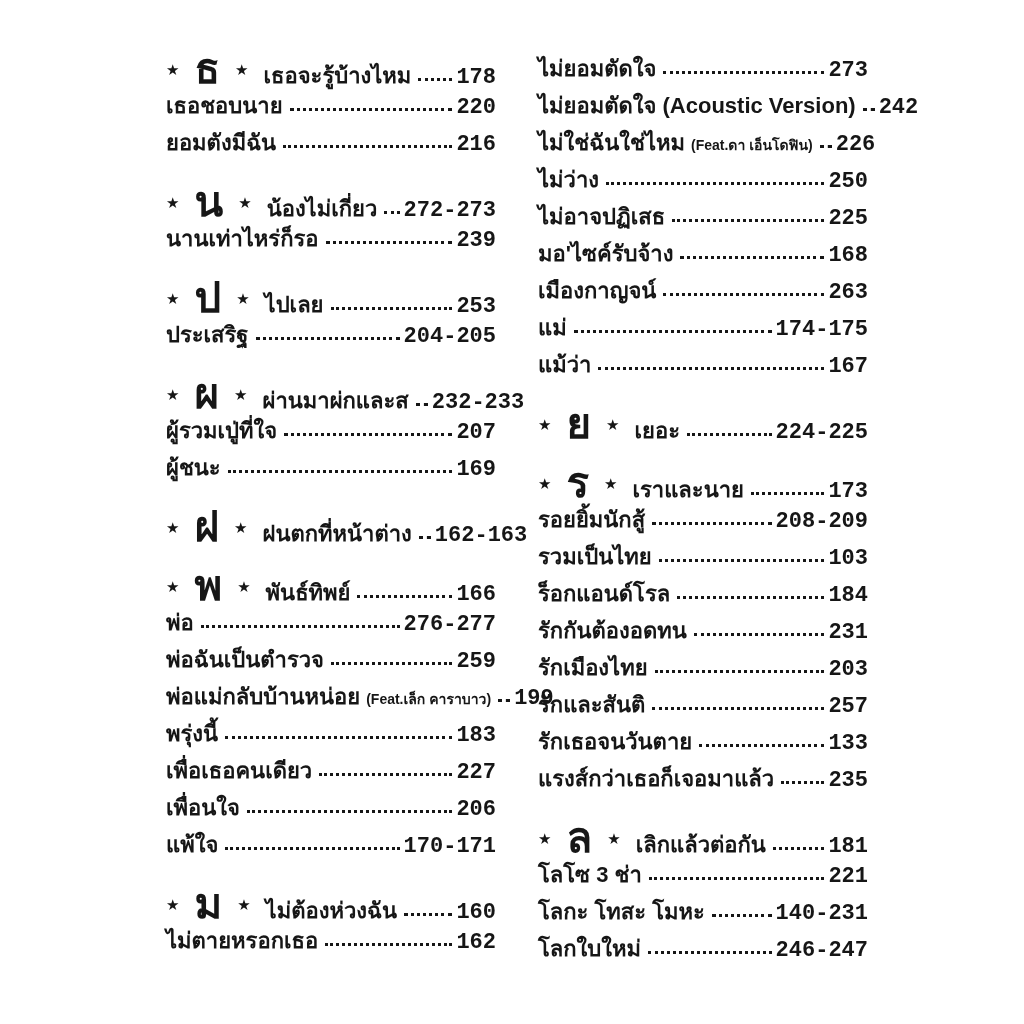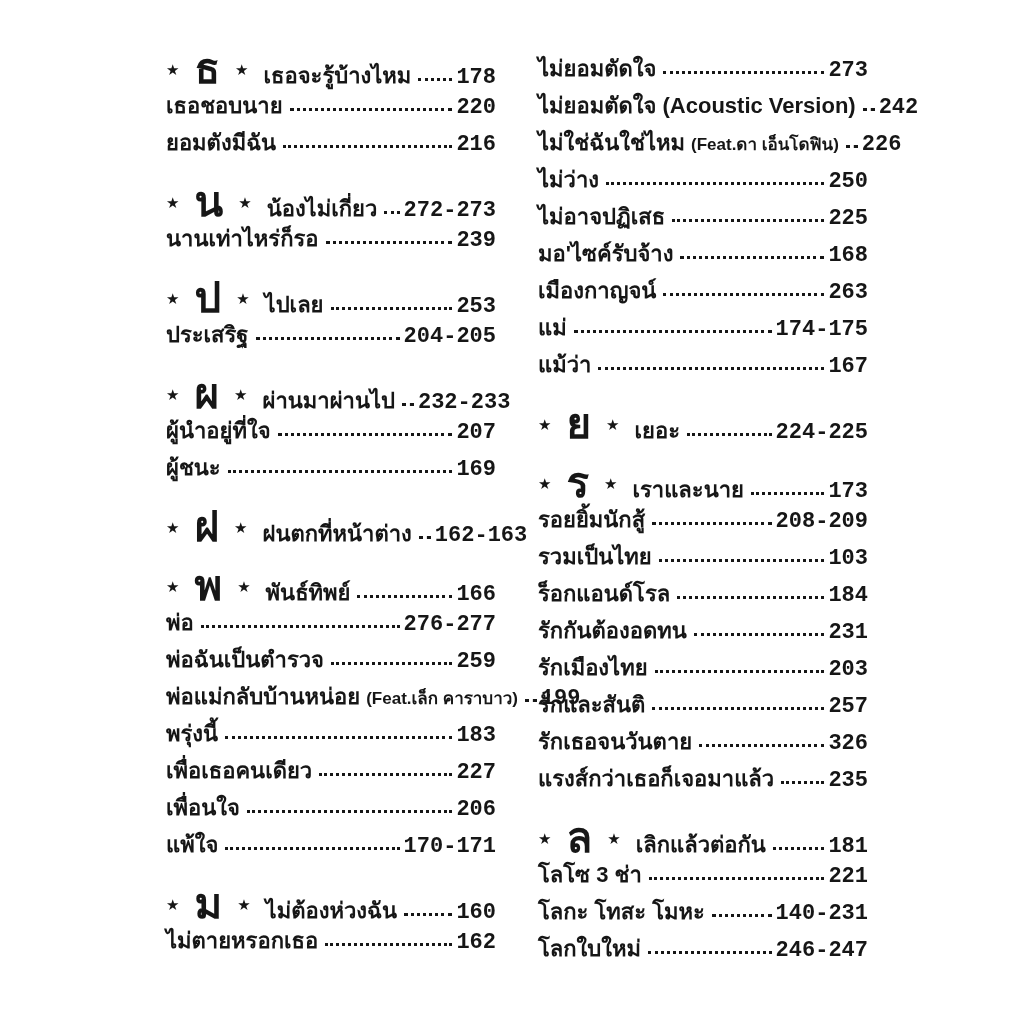--- a/index.html
+++ b/index.html
@@ -51,21 +51,21 @@
     margin: 0 15px;
     flex: 0 0 auto;
   }
   .star.second {
     margin-right: 15px;
   }
   .title {
     flex: 0 0 auto;
   }
   .suffix {
-    font-size: 17px;
+    font-size: 14px;
     margin-left: 6px;
     flex: 0 0 auto;
   }
   .leader {
     flex: 1 1 auto;
     min-width: 12px;
     height: 0;
     border-bottom: 3px dotted #161616;
     margin: 0 4px 0 7px;
     position: relative;
@@ -129,26 +129,26 @@
           <span class="title">ประเสริฐ</span>
           <span class="leader"></span>
           <span class="page-num">204-205</span>
         </div>
       </div>
       <div class="group">
         <div class="row">
           <span class="star">★</span>
           <span class="big-letter">ผ</span>
           <span class="star second">★</span>
-          <span class="title">ผ่านมาผ่านไป</span>
+          <span class="title">ผ่านมาผ่กและส</span>
           <span class="leader"></span>
           <span class="page-num">232-233</span>
         </div>
         <div class="row">
-          <span class="title">ผู้นำอยู่ที่ใจ</span>
+          <span class="title">ผู้รวมเปู่ที่ใจ</span>
           <span class="leader"></span>
           <span class="page-num">207</span>
         </div>
         <div class="row">
           <span class="title">ผู้ชนะ</span>
           <span class="leader"></span>
           <span class="page-num">169</span>
         </div>
       </div>
       <div class="group">
@@ -317,21 +317,21 @@
           <span class="page-num">203</span>
         </div>
         <div class="row">
           <span class="title">รักและสันติ</span>
           <span class="leader"></span>
           <span class="page-num">257</span>
         </div>
         <div class="row">
           <span class="title">รักเธอจนวันตาย</span>
           <span class="leader"></span>
-          <span class="page-num">326</span>
+          <span class="page-num">133</span>
         </div>
         <div class="row">
           <span class="title">แรงส์กว่าเธอก็เจอมาแล้ว</span>
           <span class="leader"></span>
           <span class="page-num">235</span>
         </div>
       </div>
       <div class="group">
         <div class="row">
           <span class="star">★</span>

